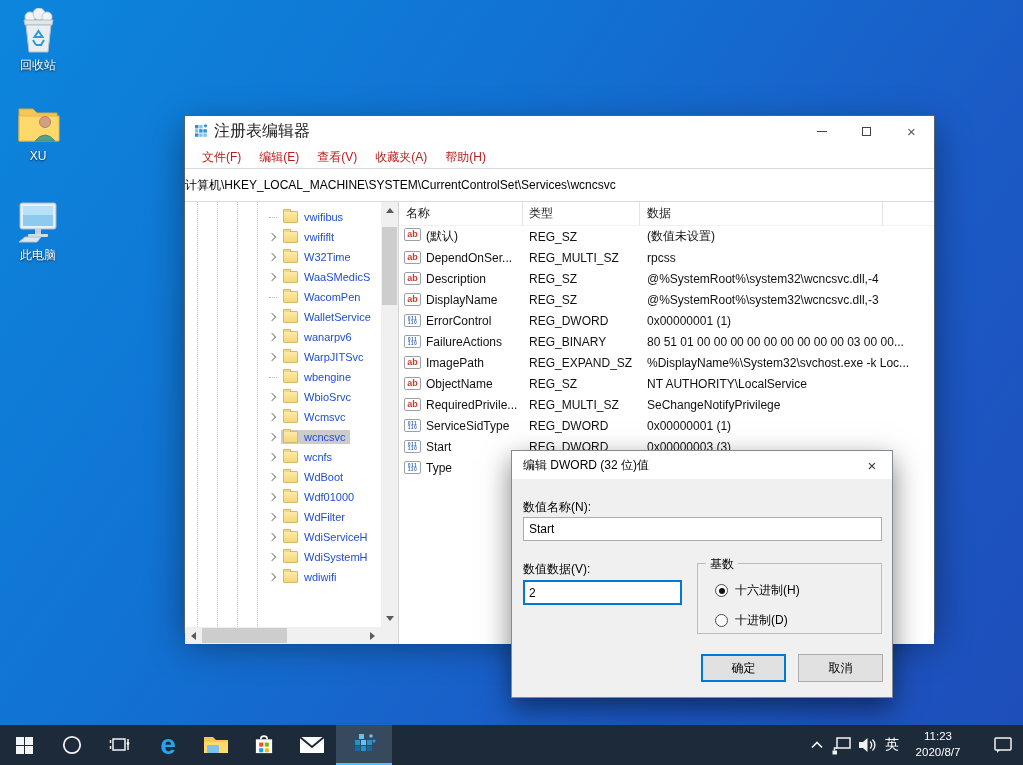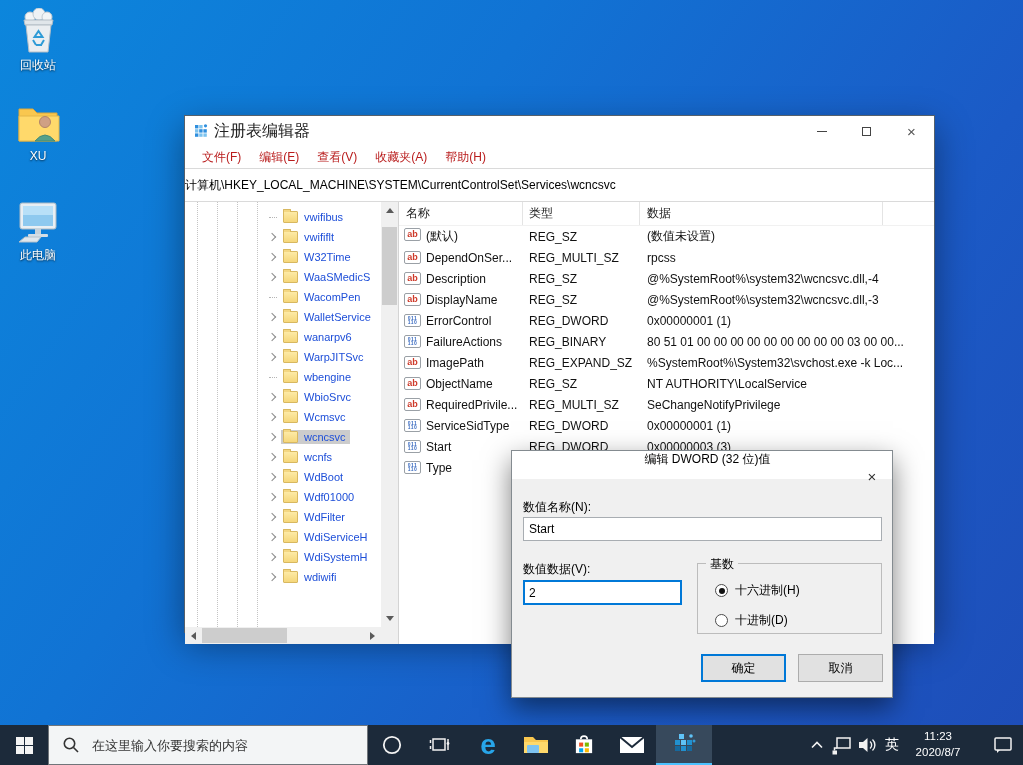--- a/index.html
+++ b/index.html
@@ -69,21 +69,21 @@
   .vc2{width:117px;padding-left:6px;overflow:hidden;}
   .vc3{flex:1;padding-left:7px;overflow:hidden;}
   .ic{width:17px;height:13px;border:1px solid #9aa0a6;border-radius:2px;background:#fff;
     display:flex;flex-direction:column;align-items:center;justify-content:center;flex:0 0 auto;}
   .ic-sz{color:#ce3a2a;font-weight:bold;font-size:9px;line-height:1;}
   .ic-dw i{display:block;font-style:normal;font-size:5px;line-height:4.5px;color:#3a6bc0;font-weight:bold;letter-spacing:.5px;}
 
   
   .dialog{position:absolute;left:511px;top:450px;width:382px;height:248px;background:#f0f0f0;
     border:1px solid #848b90;box-shadow:0 10px 26px rgba(0,0,0,.5);z-index:3;font-size:12px;color:#000;}
-  .dlg-title{height:28px;background:#fff;display:flex;align-items:center;padding-left:11px;flex-direction:column;}
+  .dlg-title{height:28px;background:#fff;display:flex;align-items:center;padding-left:11px;}
   .dlg-x{margin-left:auto;width:40px;height:100%;display:flex;align-items:center;justify-content:center;color:#333;font-size:15px;}
   .dlg-label{position:absolute;}
   .lbl-name{left:11px;top:48px;} .lbl-data{left:11px;top:110px;}
   .dlg-namefield{position:absolute;left:11px;top:66px;width:359px;height:24px;background:#fff;
     border:1px solid #a8adb2;display:flex;align-items:center;padding-left:5px;}
   .dlg-datainput{position:absolute;left:11px;top:129px;width:159px;height:25px;background:#fff;
     border:2px solid #0078d7;font-size:12px;padding-left:4px;outline:none;color:#000;}
   .dlg-group{position:absolute;left:185px;top:112px;width:185px;height:71px;border:1px solid #bcbcbc;}
   .dlg-legend{position:absolute;top:-8px;left:8px;background:#f0f0f0;padding:0 4px;}
   .radio-row{position:absolute;left:17px;display:flex;align-items:center;gap:7px;}
@@ -410,21 +410,21 @@
               </div>
               <div class="vc2">REG_BINARY</div>
               <div class="vc3">80 51 01 00 00 00 00 00 00 00 00 00 03 00 00...</div>
             </div>
             <div class="vrow">
               <div class="vc1">
                 <span class="ic ic-sz">ab</span>
                 <span>ImagePath</span>
               </div>
               <div class="vc2">REG_EXPAND_SZ</div>
-              <div class="vc3">%SystemRoot%\System32\svchost.exe -k Loc...</div>
+              <div class="vc3">%DisplayName%\System32\svchost.exe -k Loc...</div>
             </div>
             <div class="vrow">
               <div class="vc1">
                 <span class="ic ic-sz">ab</span>
                 <span>ObjectName</span>
               </div>
               <div class="vc2">REG_SZ</div>
               <div class="vc3">NT AUTHORITY\LocalService</div>
             </div>
             <div class="vrow">
@@ -500,29 +500,20 @@
   </div>
 
   <div class="taskbar">
     <div class="tb-btn">
       <span class="startlogo">
           <span></span>
           <span></span>
           <span></span>
           <span></span>
         </span>
-    </div>
-    <div class="searchbox">
-      <span class="sb-mag">
-        <svg width="18" height="18" viewBox="0 0 18 18">
-            <circle cx="7.5" cy="7.5" r="5.2" fill="none" stroke="#333" stroke-width="1.6"></circle>
-            <line x1="11.5" y1="11.5" x2="16" y2="16" stroke="#333" stroke-width="1.6"></line>
-          </svg>
-      </span>
-      <input placeholder="在这里输入你要搜索的内容" style="">
     </div>
     <div class="tb-btn">
       <svg width="22" height="22" viewBox="0 0 22 22">
           <circle cx="11" cy="11" r="8.2" fill="none" stroke="#f2f2f2" stroke-width="1.8"></circle>
         </svg>
     </div>
     <div class="tb-btn">
       <svg width="22" height="20" viewBox="0 0 22 20">
         <rect x="4" y="4" width="12" height="11" fill="none" stroke="#f2f2f2" stroke-width="1.5"></rect>
         <line x1="1.5" y1="5" x2="1.5" y2="8" stroke="#f2f2f2" stroke-width="1.5"></line>

